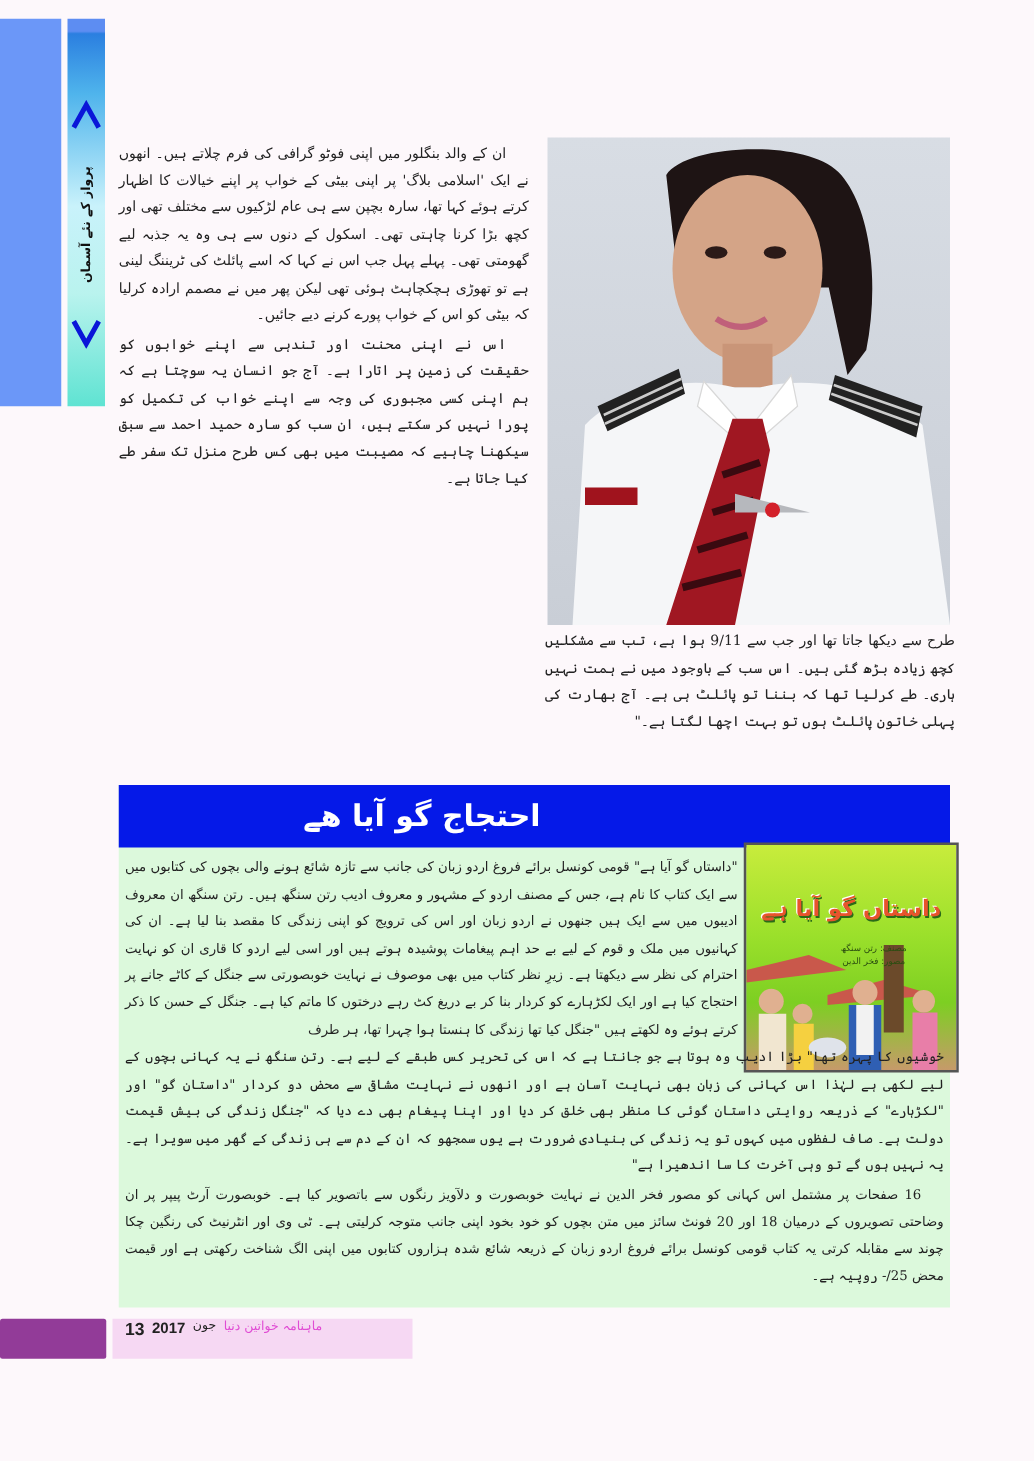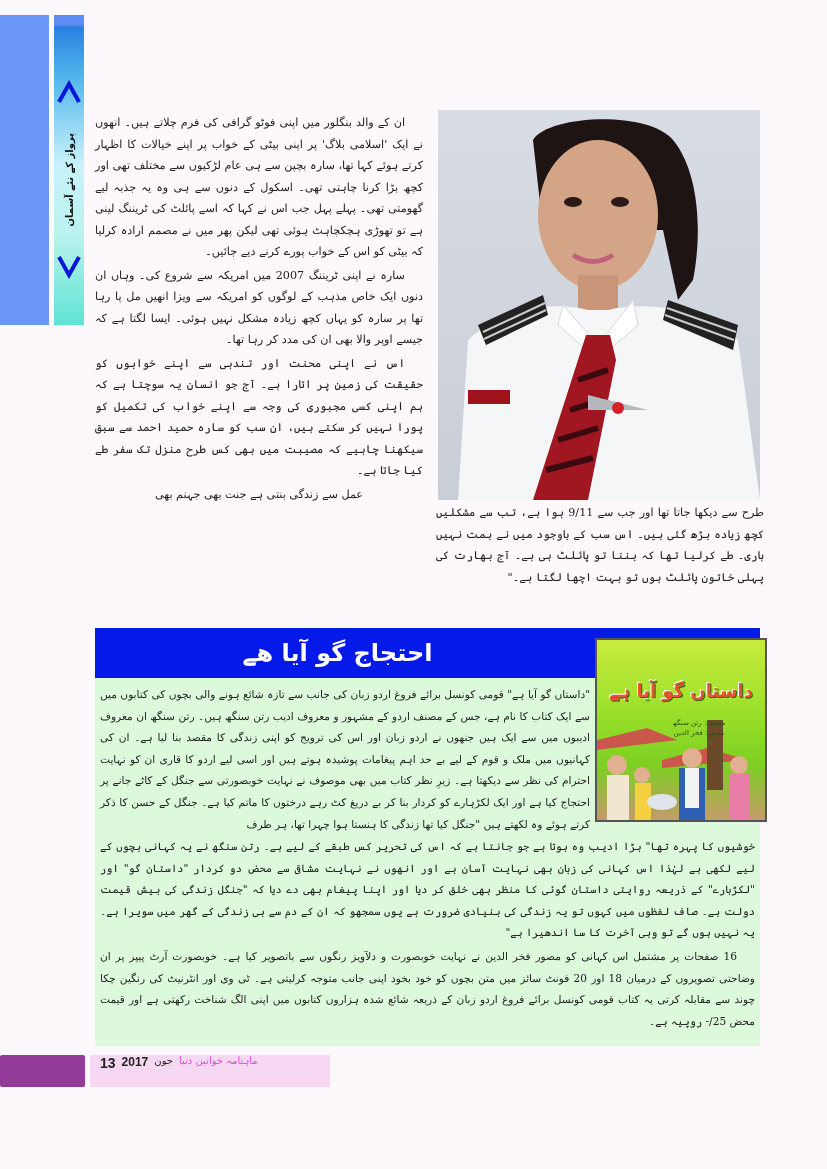--- a/index.html
+++ b/index.html
@@ -57,21 +57,21 @@
   }
   .feature-header {
     position:absolute; left:95px; top:628px; width:665px; height:50px;
     background:#0519e8; display:flex; align-items:center; justify-content:center;
   }
   .feature-header .title {
     color:#fff; font-weight:bold; font-size:24px; direction:rtl;
     padding-right:180px;
   }
   .book-cover {
-    position:absolute; left:595px; top:638px; width:168px; height:180px;
+    position:absolute; left:595px; top:674px; width:168px; height:180px;
     border:2px solid #555; overflow:hidden;
     background:linear-gradient(180deg,#c8ec3c 0%,#9be02b 40%,#7dcf22 70%,#c69a6a 100%);
   }
   .book-cover .cover-title {
     position:absolute; left:0; right:0; top:40px; text-align:center;
     color:#e8542c; font-weight:bold; font-size:18px; direction:rtl;
     text-shadow:1px 1px 0 #2a6b18, -1px -1px 0 #fff;
   }
   .book-cover .cover-author {
     position:absolute; left:0; right:0; top:78px; text-align:center;
@@ -111,23 +111,21 @@
   <div class="tab-label">
     <span>پرواز کے نئے آسمان</span>
   </div>
   <svg class="chev bot" viewBox="0 0 24 24">
     <polyline points="2,2 12,20 22,2" fill="none" stroke="#0a16d8" stroke-width="4"></polyline>
   </svg>
 </div>
 
 <div class="col-text top-article">
   <p>ان کے والد بنگلور میں اپنی فوٹو گرافی کی فرم چلاتے ہیں۔ انھوں نے ایک 'اسلامی بلاگ' پر اپنی بیٹی کے خواب پر اپنے خیالات کا اظہار کرتے ہوئے کہا تھا، سارہ بچپن سے ہی عام لڑکیوں سے مختلف تھی اور کچھ بڑا کرنا چاہتی تھی۔ اسکول کے دنوں سے ہی وہ یہ جذبہ لیے گھومتی تھی۔ پہلے پہل جب اس نے کہا کہ اسے پائلٹ کی ٹریننگ لینی ہے تو تھوڑی ہچکچاہٹ ہوئی تھی لیکن پھر میں نے مصمم ارادہ کرلیا کہ بیٹی کو اس کے خواب پورے کرنے دیے جائیں۔</p>
-  <p>سارہ نے اپنی ٹریننگ 2007 میں امریکہ سے شروع کی۔ وہاں ان دنوں ایک خاص مذہب کے لوگوں کو امریکہ سے ویزا انھیں مل پا رہا تھا پر سارہ کو یہاں کچھ زیادہ مشکل نہیں ہوئی۔ ایسا لگتا ہے کہ جیسے اوپر والا بھی ان کی مدد کر رہا تھا۔</p>
   <p>اس نے اپنی محنت اور تندہی سے اپنے خوابوں کو حقیقت کی زمین پر اتارا ہے۔ آج جو انسان یہ سوچتا ہے کہ ہم اپنی کسی مجبوری کی وجہ سے اپنے خواب کی تکمیل کو پورا نہیں کر سکتے ہیں، ان سب کو سارہ حمید احمد سے سبق سیکھنا چاہیے کہ مصیبت میں بھی کس طرح منزل تک سفر طے کیا جاتا ہے۔</p>
-  <p class="verse">عمل سے زندگی بنتی ہے جنت بھی جہنم بھی</p>
 </div>
 
 <div class="photo" title="سارہ حمید احمد — پائلٹ یونیفارم میں">
   <svg width="322" height="390" viewBox="0 0 322 390">
 
     <path d="M95,30 C110,5 210,0 235,30 C260,60 265,120 255,170 L240,190 L225,120 L105,120 Z" fill="#1e1414"></path>
 
     <ellipse cx="160" cy="105" rx="60" ry="75" fill="#d4a487"></ellipse>
     <ellipse cx="135" cy="92" rx="9" ry="5" fill="#2b1a18"></ellipse>
     <ellipse cx="182" cy="92" rx="9" ry="5" fill="#2b1a18"></ellipse>

